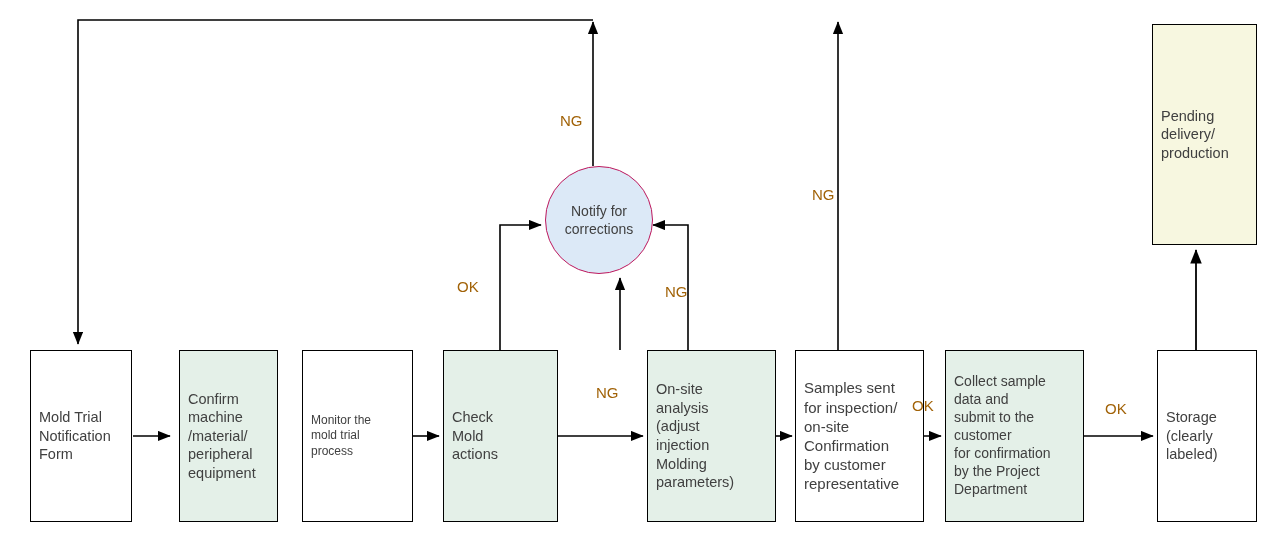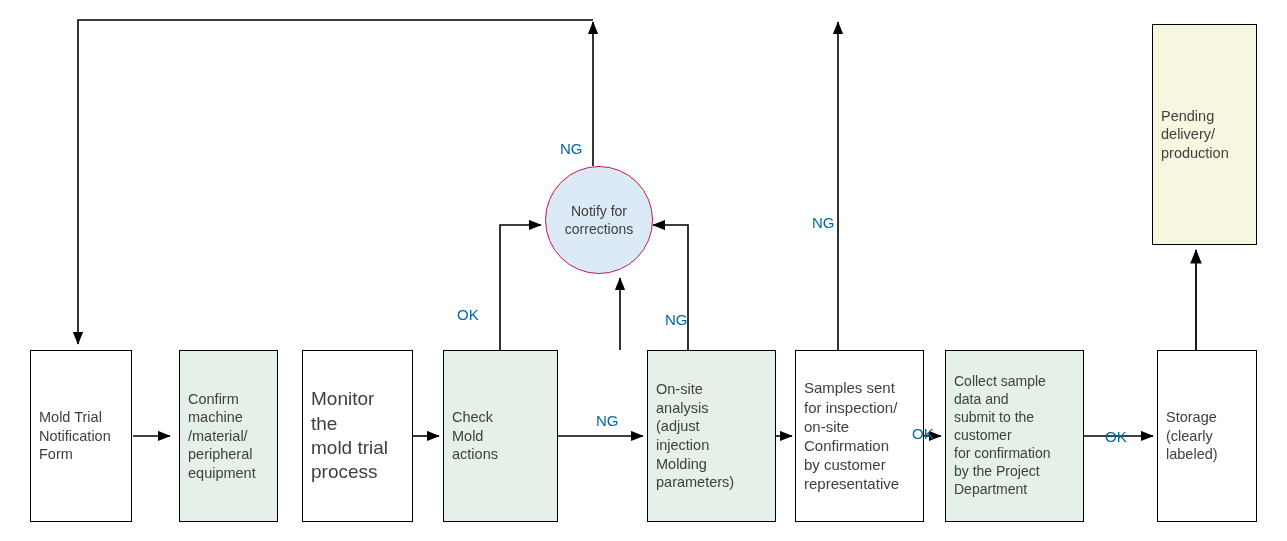--- a/index.html
+++ b/index.html
@@ -41,23 +41,22 @@
     display: flex;
     align-items: center;
     justify-content: center;
     text-align: center;
     color: #404040;
     line-height: 1.3;
     white-space: pre-line;
   }
   .edge-label {
     position: absolute;
-    color: #0369a1;
+    color: #a16207;
     white-space: nowrap;
-    margin-top: 28px;
   }
   svg.arrows {
     position: absolute;
     left: 0;
     top: 0;
     width: 1287px;
     height: 541px;
     pointer-events: none;
   }
 </style>
@@ -102,21 +101,21 @@
   </div>
 
   <div class="node green" style="left:179px; top:350px; width:99px; height:172px; font-size:14.5px;">
     <span>Confirm
 machine
 /material/
 peripheral
 equipment</span>
   </div>
 
-  <div class="node white" style="left:302px; top:350px; width:111px; height:172px; font-size:19px;">
+  <div class="node white" style="left:302px; top:350px; width:111px; height:172px; font-size:12px;">
     <span>Monitor the
 mold trial
 process</span>
   </div>
 
   <div class="node green" style="left:443px; top:350px; width:115px; height:172px; font-size:14.5px;align-items:center;">
     <span>Check
 Mold
 actions</span>
   </div>

